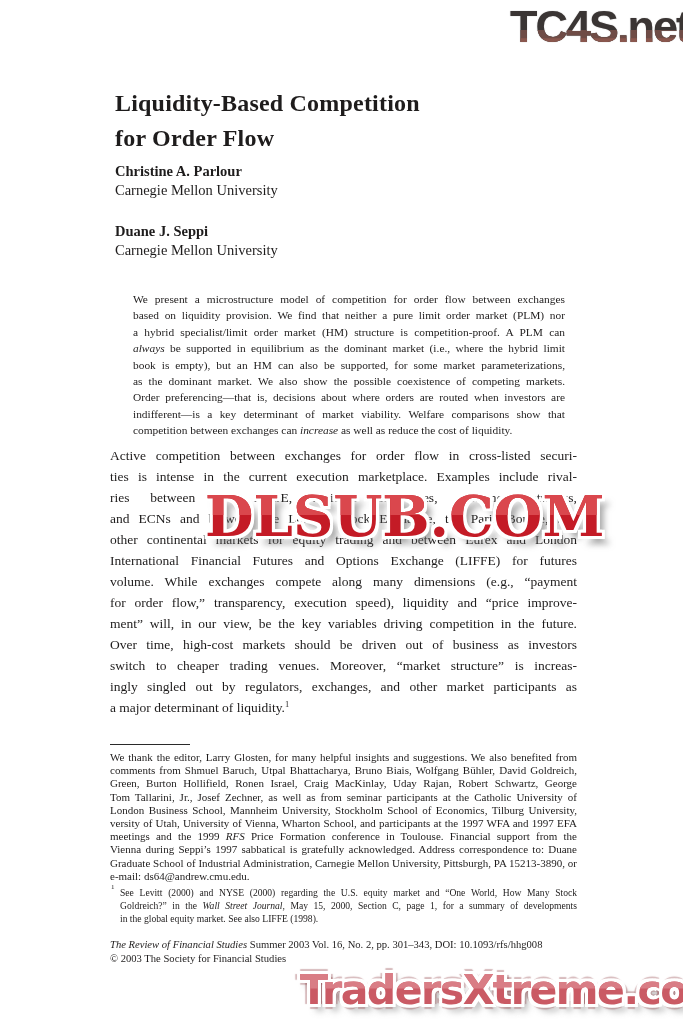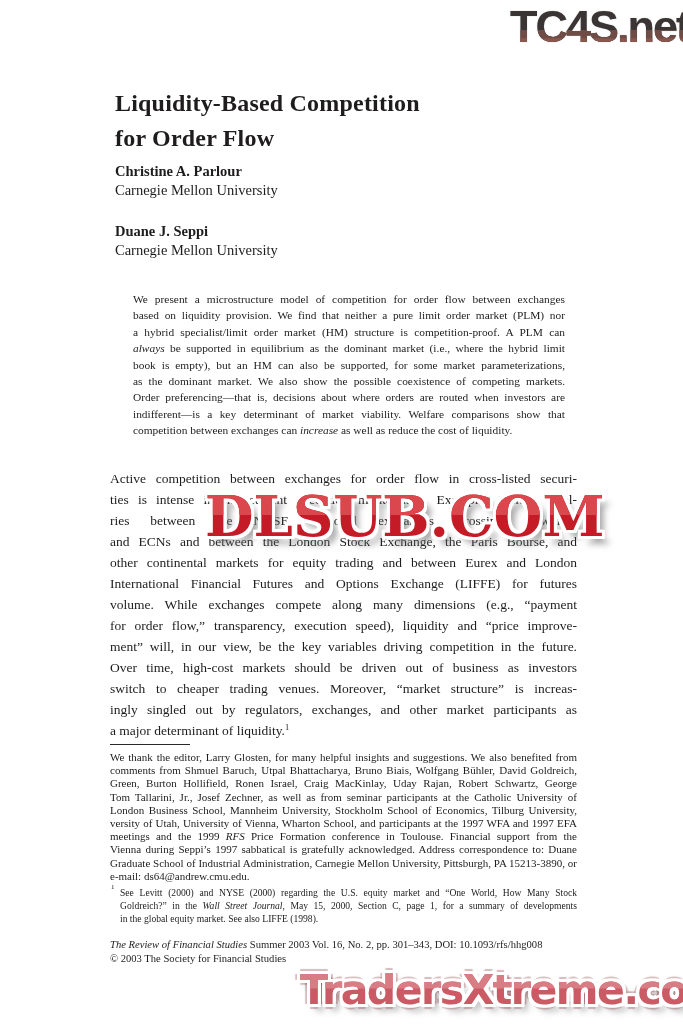--- a/index.html
+++ b/index.html
@@ -8,21 +8,21 @@
 
   .title{position:absolute;left:115px;top:86px;font-size:24px;line-height:35px;font-weight:bold;letter-spacing:.2px;}
 
   .author{position:absolute;left:115px;font-size:14.5px;line-height:18.5px;}
   .a1{top:162px}.a2{top:222px}
   .aname{font-weight:bold}
 
   .abstract{position:absolute;left:133px;top:291px;width:432px;font-size:11.4px;line-height:16.4px;}
   .abstract .tline{height:16.4px;}
 
-  .bodytext{position:absolute;left:110px;top:468px;width:467px;font-size:13.5px;line-height:21px;}
+  .bodytext{position:absolute;left:110px;top:445px;width:467px;font-size:13.5px;line-height:21px;}
   .bodytext .tline{height:21px;}
 
   .tline{text-align:justify;text-align-last:justify;overflow:hidden;}
   .tline.last{text-align-last:auto;}
   sup{font-size:62%;line-height:0;}
 
   .fnrule{position:absolute;left:110px;top:744px;width:80px;border-top:1.2px solid #2a2a2a;}
 
   .ack{position:absolute;left:110px;top:751px;width:467px;font-size:11px;line-height:13.2px;}
   .ack .tline{height:13.2px;}

